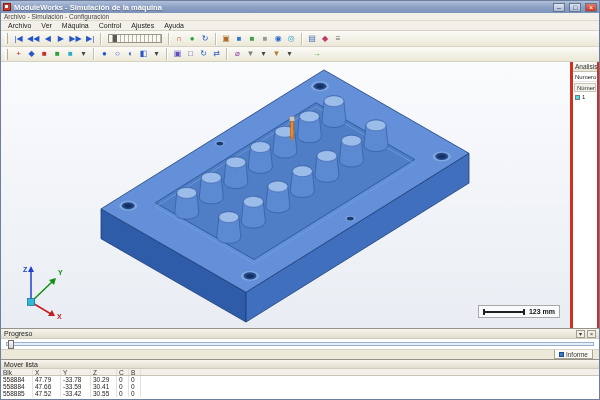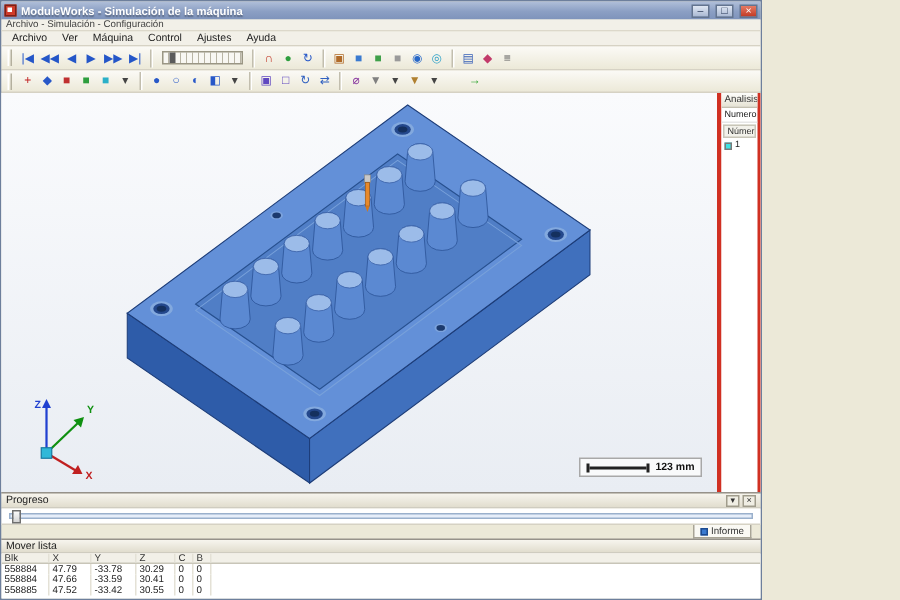--- a/index.html
+++ b/index.html
@@ -1,18 +1,18 @@
 <!DOCTYPE html>
 <html><head>
 <meta charset="utf-8">
 <style>
   * { box-sizing: border-box; margin: 0; padding: 0; }
   html,body { width:600px; height:400px; overflow:hidden; }
   body { font-family:"Liberation Sans", sans-serif; background:#ece9d8; }
-  .app { width:508px; height:400px; display:flex; flex-direction:column; border:1px solid #6d7f9c; background:#ece9d8; }
+  .app { width:600px; height:400px; display:flex; flex-direction:column; border:1px solid #6d7f9c; background:#ece9d8; }
 
   
   .titlebar { height:12px; flex:0 0 12px; display:flex; align-items:center; gap:3px; padding:0 2px;
     background:linear-gradient(#b0bfd9, #8b9fc4 55%, #7e93bb); }
   .app-logo { width:8px; height:8px; background:#d03b2a; border:1px solid #7d2015; position:relative; }
   .app-logo::after { content:""; position:absolute; left:1px; top:1px; width:3px; height:3px; background:#fff; }
   .title-text { color:#fff; font-size:7.5px; font-weight:bold; flex:1; white-space:nowrap; overflow:hidden;
     text-shadow:0 1px 1px rgba(0,0,0,.35); }
   .wbtn { width:12px; height:9px; font-size:7px; line-height:8px; text-align:center; color:#1c2c4c;
     background:linear-gradient(#dfe7f3,#a9b8d2); border:1px solid #63748f; margin-left:1px; }

